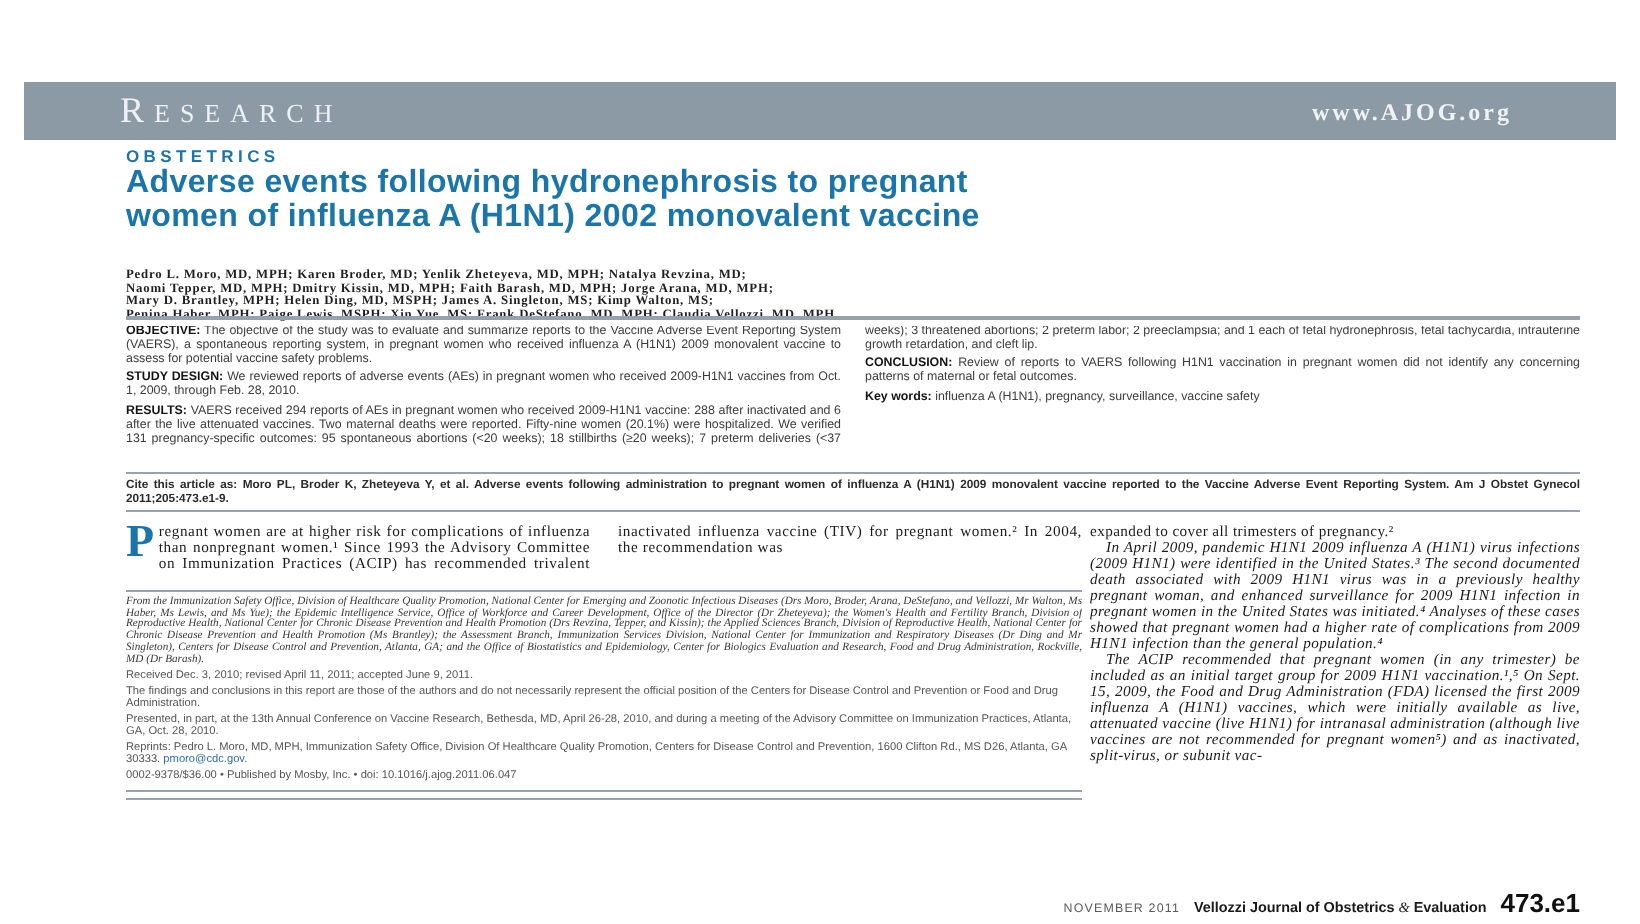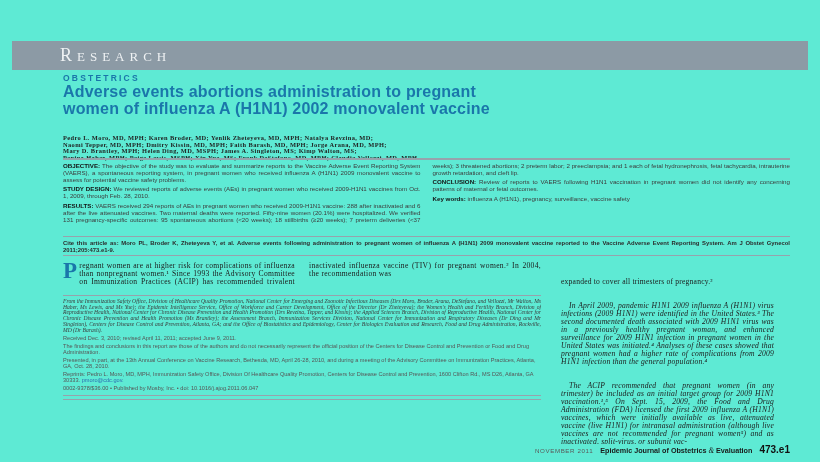--- a/index.html
+++ b/index.html
@@ -1,16 +1,16 @@
 <!DOCTYPE html>
 <html><head>
 <meta charset="utf-8">
 <style>
   html,body{margin:0;padding:0;background:#e9e9e7;}
-  .page{position:relative;width:820px;height:462px;background:#5eead4;overflow:hidden;
+  .page{position:relative;width:820px;height:462px;background:#ffffff;overflow:hidden;
         font-family:"Liberation Sans",sans-serif;color:#1b1b1b;}
   
   .header-bar{position:absolute;left:12px;top:41px;width:796px;height:29px;background:#8c9aa5;}
   .research{position:absolute;left:48px;top:0;line-height:29px;
             font-family:"Liberation Serif",serif;font-variant:small-caps;
             font-size:18px;letter-spacing:5px;color:#eef1f3;}
   .ajog{position:absolute;right:52px;top:0;line-height:30px;
         font-family:"Liberation Serif",serif;font-weight:bold;
         font-size:12px;letter-spacing:1.5px;color:#f0f3f4;}
   
@@ -46,42 +46,43 @@
                   border-top:1px solid #96a3ac;padding-top:3px;overflow:hidden;}
   .affil{font-family:"Liberation Serif",serif;font-style:italic;
          font-size:5.6px;line-height:5.7px;color:#3a3a3a;text-align:justify;margin:0 0 3px 0;}
   .fn{font-size:5.6px;line-height:5.8px;color:#565656;margin:0 0 2.4px 0;}
   .email{color:#2f6db0;}
   .double-rule{margin-top:2px;height:3px;border-top:1px solid #96a3ac;border-bottom:1px solid #96a3ac;}
   
   .col3{position:absolute;left:545px;top:262px;width:245px;height:182px;overflow:hidden;
         font-family:"Liberation Serif",serif;font-size:7.6px;line-height:8px;
         text-align:justify;color:#1b1b1b;letter-spacing:.2px;}
-  .col3 p{margin:16px;}
+  .col3 p{margin:0;}
   .col3 p.ind{text-indent:8px;font-style:italic;}
   
   .footer{position:absolute;right:30px;top:444px;display:flex;align-items:baseline;gap:7px;}
   .footer .date{font-size:6.2px;color:#5a5a5a;letter-spacing:.6px;}
   .footer .journal{font-size:7.2px;font-weight:bold;color:#1a1a1a;}
   .footer .journal .amp{font-family:"Liberation Serif",serif;font-style:italic;font-weight:normal;}
-  .footer .pagenum{font-size:10px;font-weight:bold;color:#111;}
+  .footer .pagenum{font-size:13px;font-weight:bold;color:#111;}
 </style>
 </head>
 <body>
 
 <div class="page">
 
   <div class="header-bar">
     <span class="research">Research</span>
+    <span class="ajog">www.AJOG.org</span>
   </div>
 
   <div class="category">OBSTETRICS</div>
 
   <div class="title">
-    <div>Adverse events abortions administration to pregnant</div>
+    <div>Adverse events following hydronephrosis to pregnant</div>
     <div>women of influenza A (H1N1) 2002 monovalent vaccine</div>
   </div>
 
   <div class="authors">
     <div>Pedro L. Moro, MD, MPH; Karen Broder, MD; Yenlik Zheteyeva, MD, MPH; Natalya Revzina, MD;</div>
     <div>Naomi Tepper, MD, MPH; Dmitry Kissin, MD, MPH; Faith Barash, MD, MPH; Jorge Arana, MD, MPH;</div>
     <div>Mary D. Brantley, MPH; Helen Ding, MD, MSPH; James A. Singleton, MS; Kimp Walton, MS;</div>
     <div>Penina Haber, MPH; Paige Lewis, MSPH; Xin Yue, MS; Frank DeStefano, MD, MPH; Claudia Vellozzi, MD, MPH</div>
   </div>
 
@@ -116,17 +117,17 @@
   </div>
 
   <div class="col3">
     <p>expanded to cover all trimesters of pregnancy.²</p>
     <p class="ind">In April 2009, pandemic H1N1 2009 influenza A (H1N1) virus infections (2009 H1N1) were identified in the United States.³ The second documented death associated with 2009 H1N1 virus was in a previously healthy pregnant woman, and enhanced surveillance for 2009 H1N1 infection in pregnant women in the United States was initiated.⁴ Analyses of these cases showed that pregnant women had a higher rate of complications from 2009 H1N1 infection than the general population.⁴</p>
     <p class="ind">The ACIP recommended that pregnant women (in any trimester) be included as an initial target group for 2009 H1N1 vaccination.¹,⁵ On Sept. 15, 2009, the Food and Drug Administration (FDA) licensed the first 2009 influenza A (H1N1) vaccines, which were initially available as live, attenuated vaccine (live H1N1) for intranasal administration (although live vaccines are not recommended for pregnant women⁵) and as inactivated, split-virus, or subunit vac-</p>
   </div>
 
   <div class="footer">
     <span class="date">NOVEMBER 2011</span>
-    <span class="journal"><span>Epidemic Journal of Obstetrics</span> <span class="amp">&amp;</span> <span>Evaluation</span></span>
+    <span class="journal"><span>Vellozzi Journal of Obstetrics</span> <span class="amp">&amp;</span> <span>Evaluation</span></span>
     <span class="pagenum">473.e1</span>
   </div>
 
 </div>
 
 </body></html>

